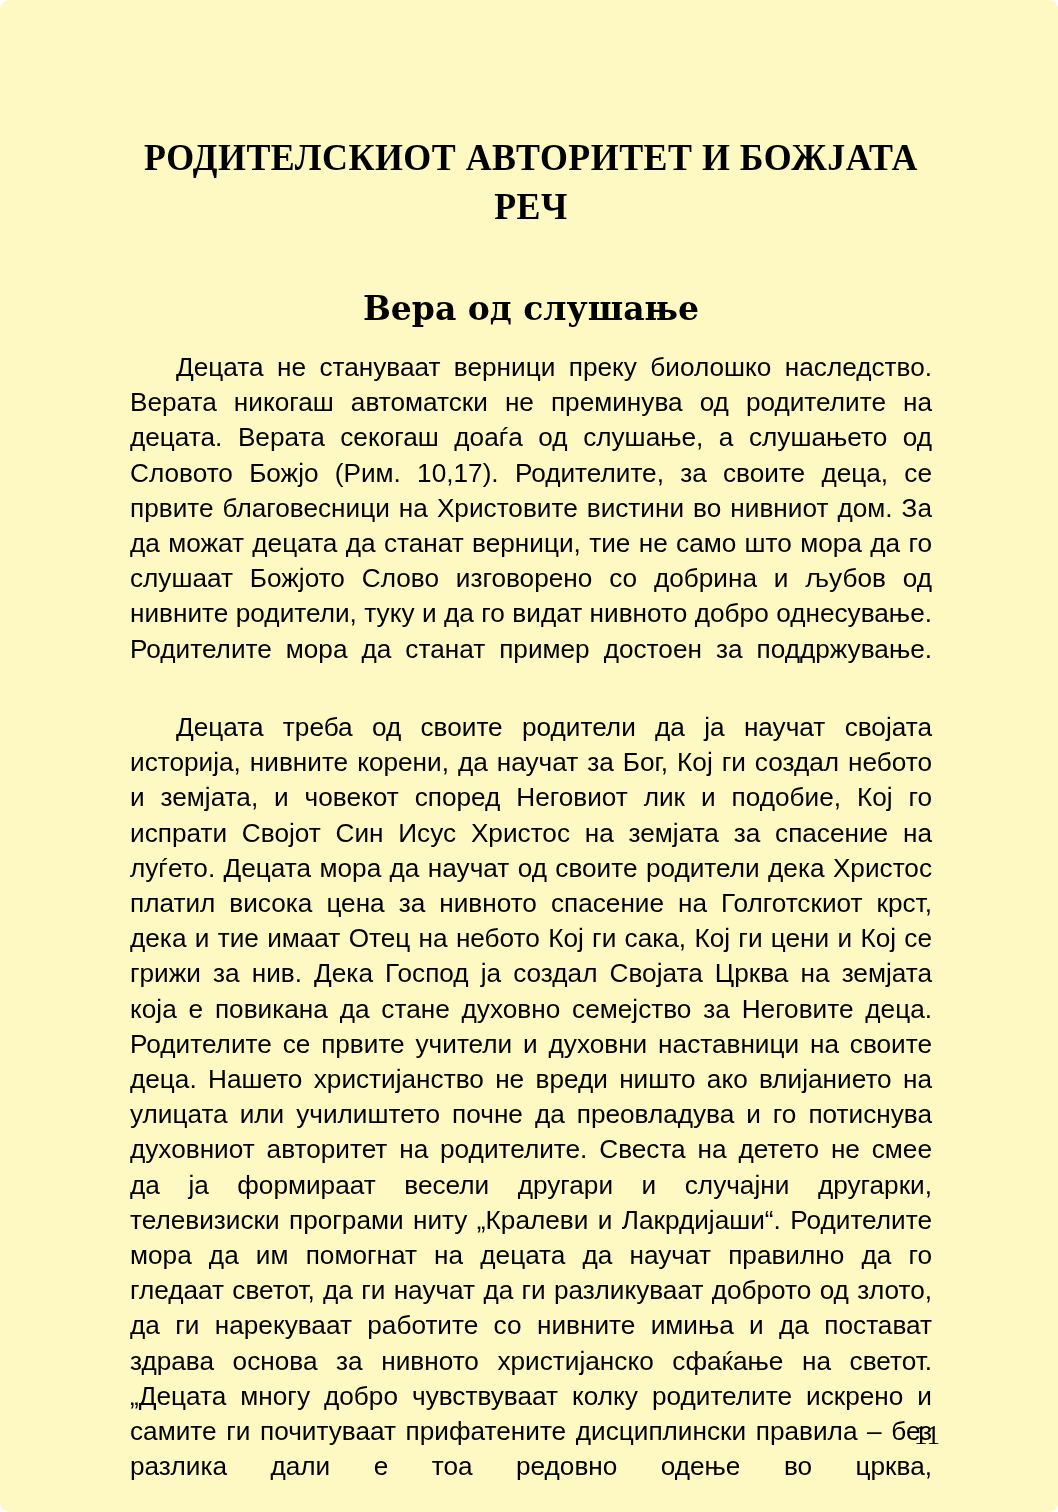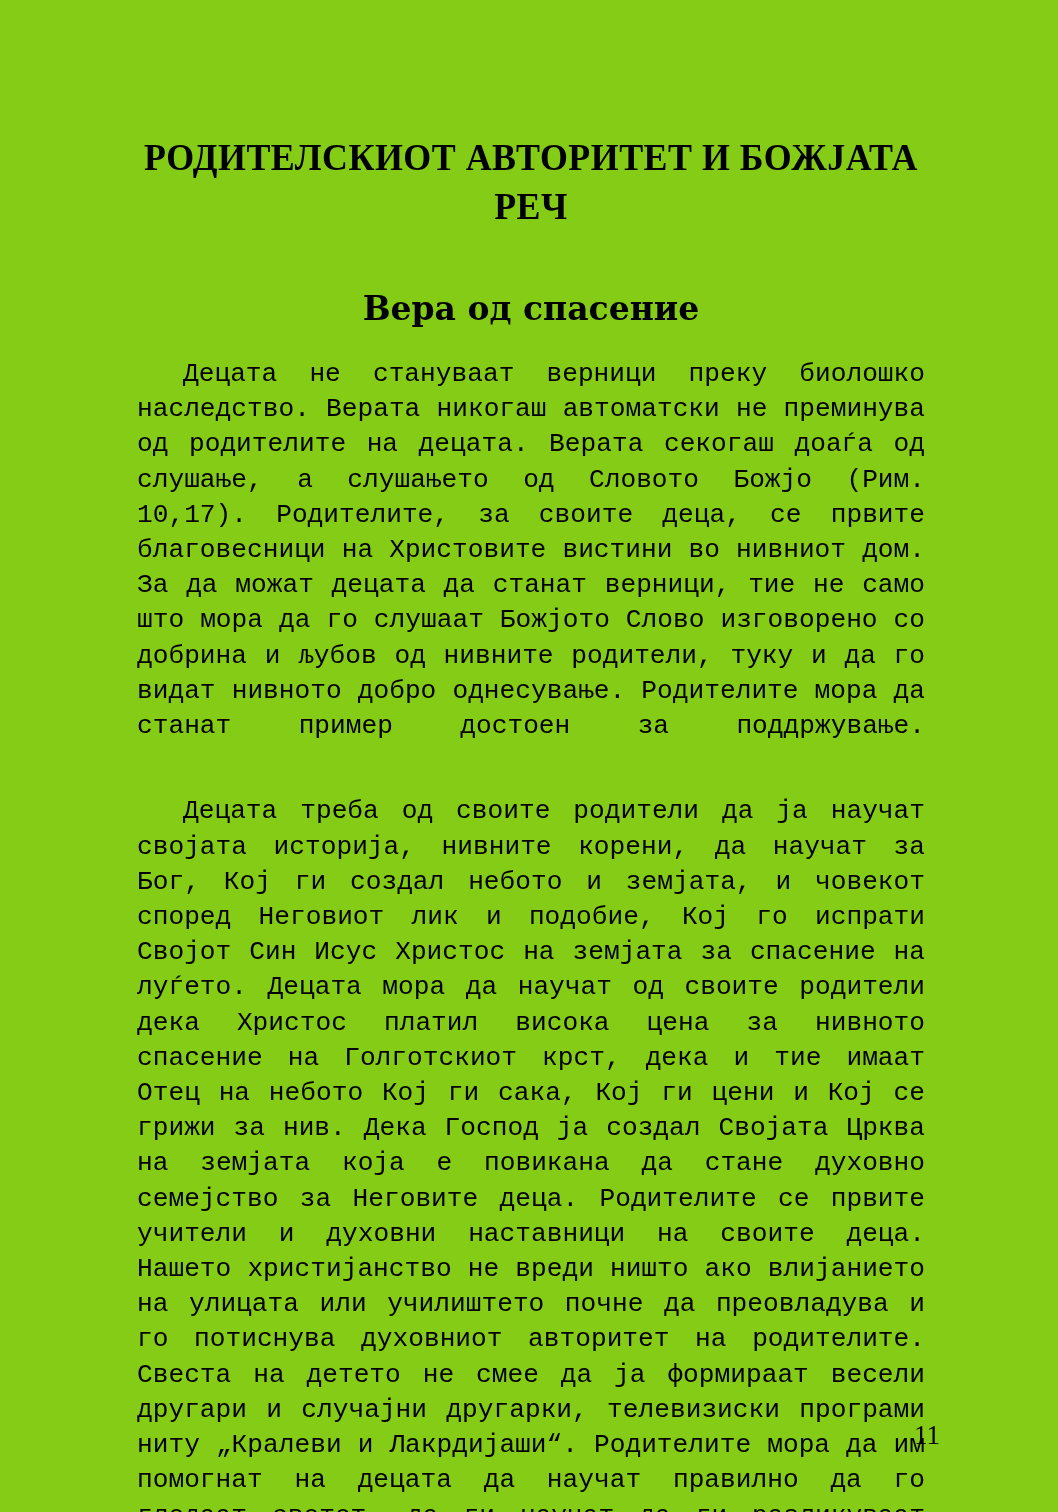--- a/index.html
+++ b/index.html
@@ -6,26 +6,27 @@
   html, body {
     margin: 0;
     padding: 0;
     background: #ffffff;
   }
 
   .page {
     position: relative;
     width: 1058px;
     height: 1512px;
-    background: #84cc16;
+    background: #fef9c3;
     margin: 0 auto;
     overflow: hidden;
     box-sizing: border-box;
     font-family: "Liberation Serif", "DejaVu Serif", serif;
     color: #000000;
+    border-radius: 9px;
   }
 
   
   .chapter-title {
     position: absolute;
     left: 122px;
     top: 108px;
     width: 818px;
     text-align: center;
     font-family: "Liberation Serif", "DejaVu Serif", serif;
@@ -54,24 +55,24 @@
 
   
   .body-block {
     position: absolute;
     left: 122px;
     top: 342px;
     width: 818px;
   }
 
   .para {
-    margin: 15px;
+    margin: 8px;
     text-align: justify;
     text-justify: inter-word;
-    font-family: Liberation Mono, monospace;
+    font-family: Liberation Sans, sans-serif;
     font-size: 26.2px;
     line-height: 35.2px;
     text-indent: 46px;
     hyphens: manual;
     -webkit-hyphens: manual;
     word-spacing: 0px;
   }
 
   .para + .para {
     margin-top: 0;
@@ -95,21 +96,21 @@
     text-align: left;
   }
 </style>
 </head>
 <body>
 
 <div class="page">
 
   <h1 class="chapter-title">РОДИТЕЛСКИОТ АВТОРИТЕТ И БОЖЈАТА РЕЧ</h1>
 
-  <h2 class="section-heading">Вера од спасение</h2>
+  <h2 class="section-heading">Вера од слушање</h2>
 
   <div class="body-block">
     <p class="para">Децата не стануваат верници преку биолошко наследство. Верата никогаш автоматски не преминува од родителите на децата. Верата секогаш доаѓа од слушање, а слушањето од Словото Божјо (Рим. 10,17). Родителите, за своите деца, се првите благовесници на Христовите вистини во нивниот дом. За да можат децата да станат верници, тие не само што мора да го слушаат Божјото Слово изговорено со добрина и љубов од нивните родители, туку и да го видат нивното добро однесување. Родителите мора да станат пример достоен за поддржување.</p>
     <p class="para">Децата треба од своите родители да ја научат својата историја, нивните корени, да научат за Бог, Кој ги создал небото и земјата, и човекот според Неговиот лик и подобие, Кој го испрати Својот Син Исус Христос на земјата за спасение на луѓето. Децата мора да научат од своите родители дека Христос платил висока цена за нивното спасение на Голготскиот крст, дека и тие имаат Отец на небото Кој ги сака, Кој ги цени и Кој се грижи за нив. Дека Господ ја создал Својата Црква на земјата која е повикана да стане духовно семејство за Неговите деца. Родителите се првите учители и духовни наставници на своите деца. Нашето христијанство не вреди ништо ако влијанието на улицата или училиштето почне да преовладува и го потиснува духовниот авторитет на родителите. Свеста на детето не смее да ја формираат весели другари и случајни другарки, телевизиски програми ниту „Кралеви и Лакрдијаши“. Родителите мора да им помогнат на децата да научат правилно да го гледаат светот, да ги научат да ги разликуваат доброто од злото, да ги нарекуваат работите со нивните имиња и да постават здрава основа за нивното христијанско сфаќање на светот. „Децата многу добро чувствуваат колку родителите искрено и самите ги почитуваат прифатените дисциплински правила – без разлика дали е тоа редовно одење во црква,</p>
   </div>
 
   <div class="folio">11</div>
 
 </div>
 

